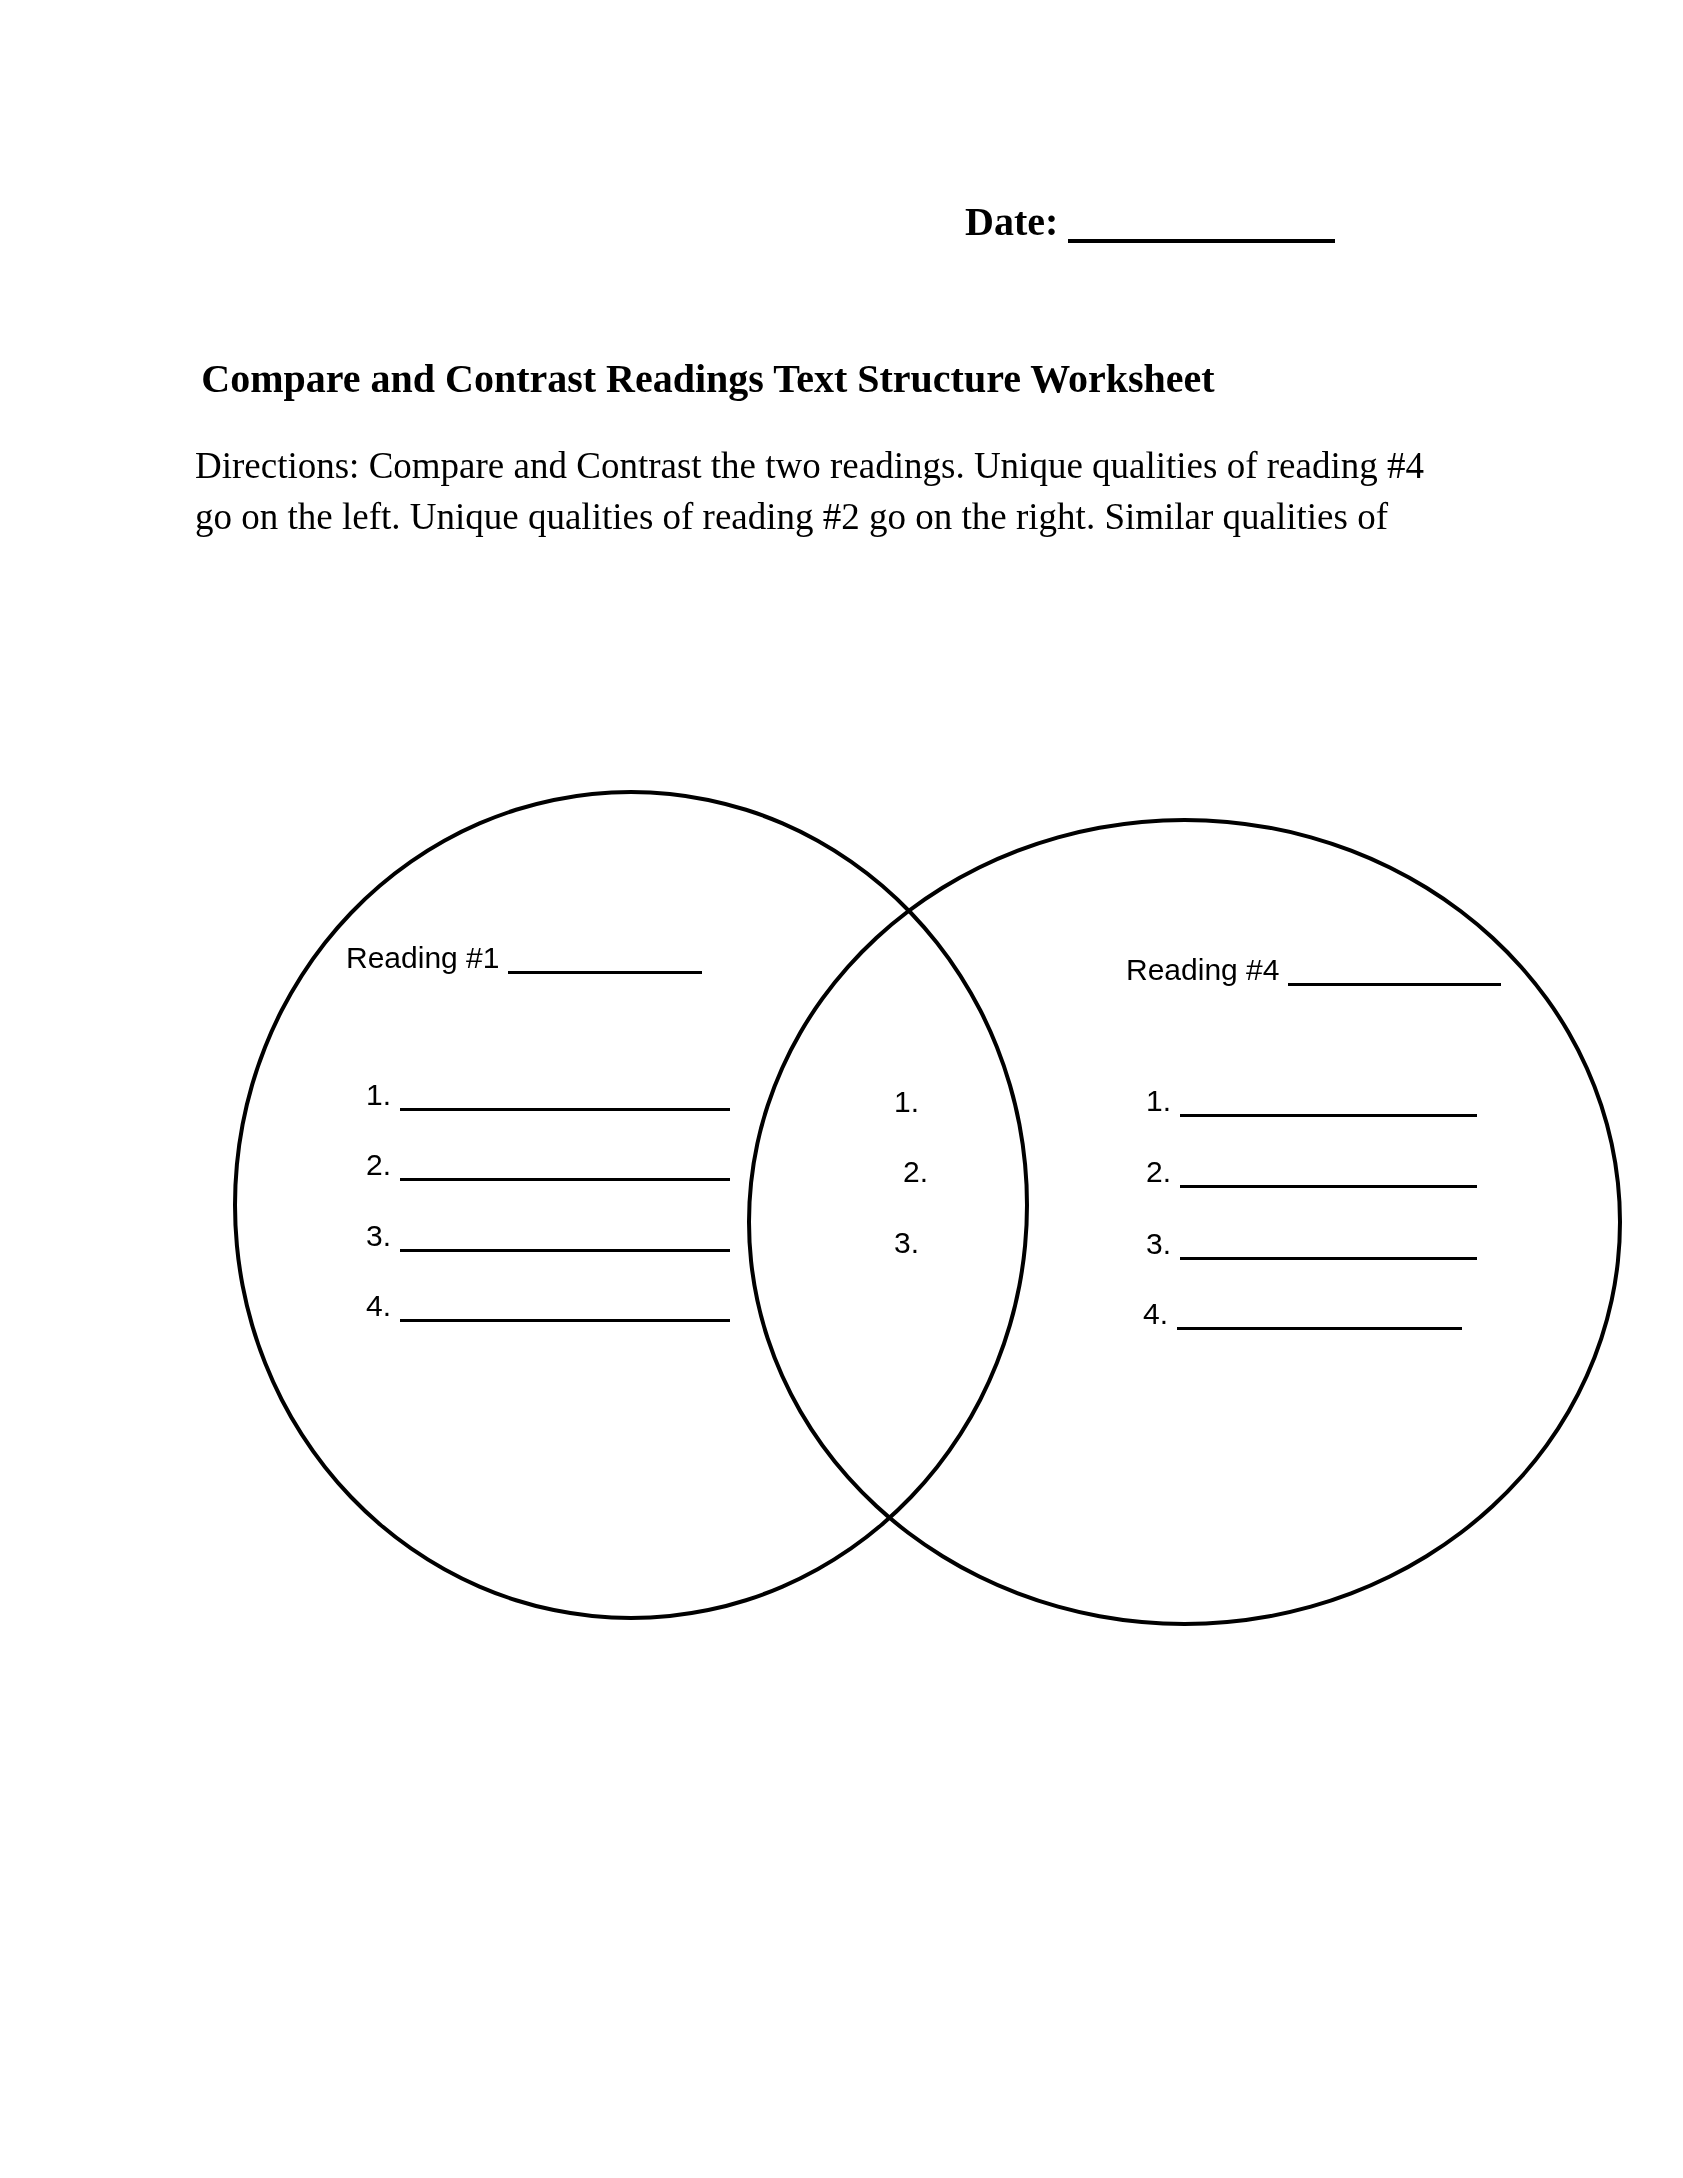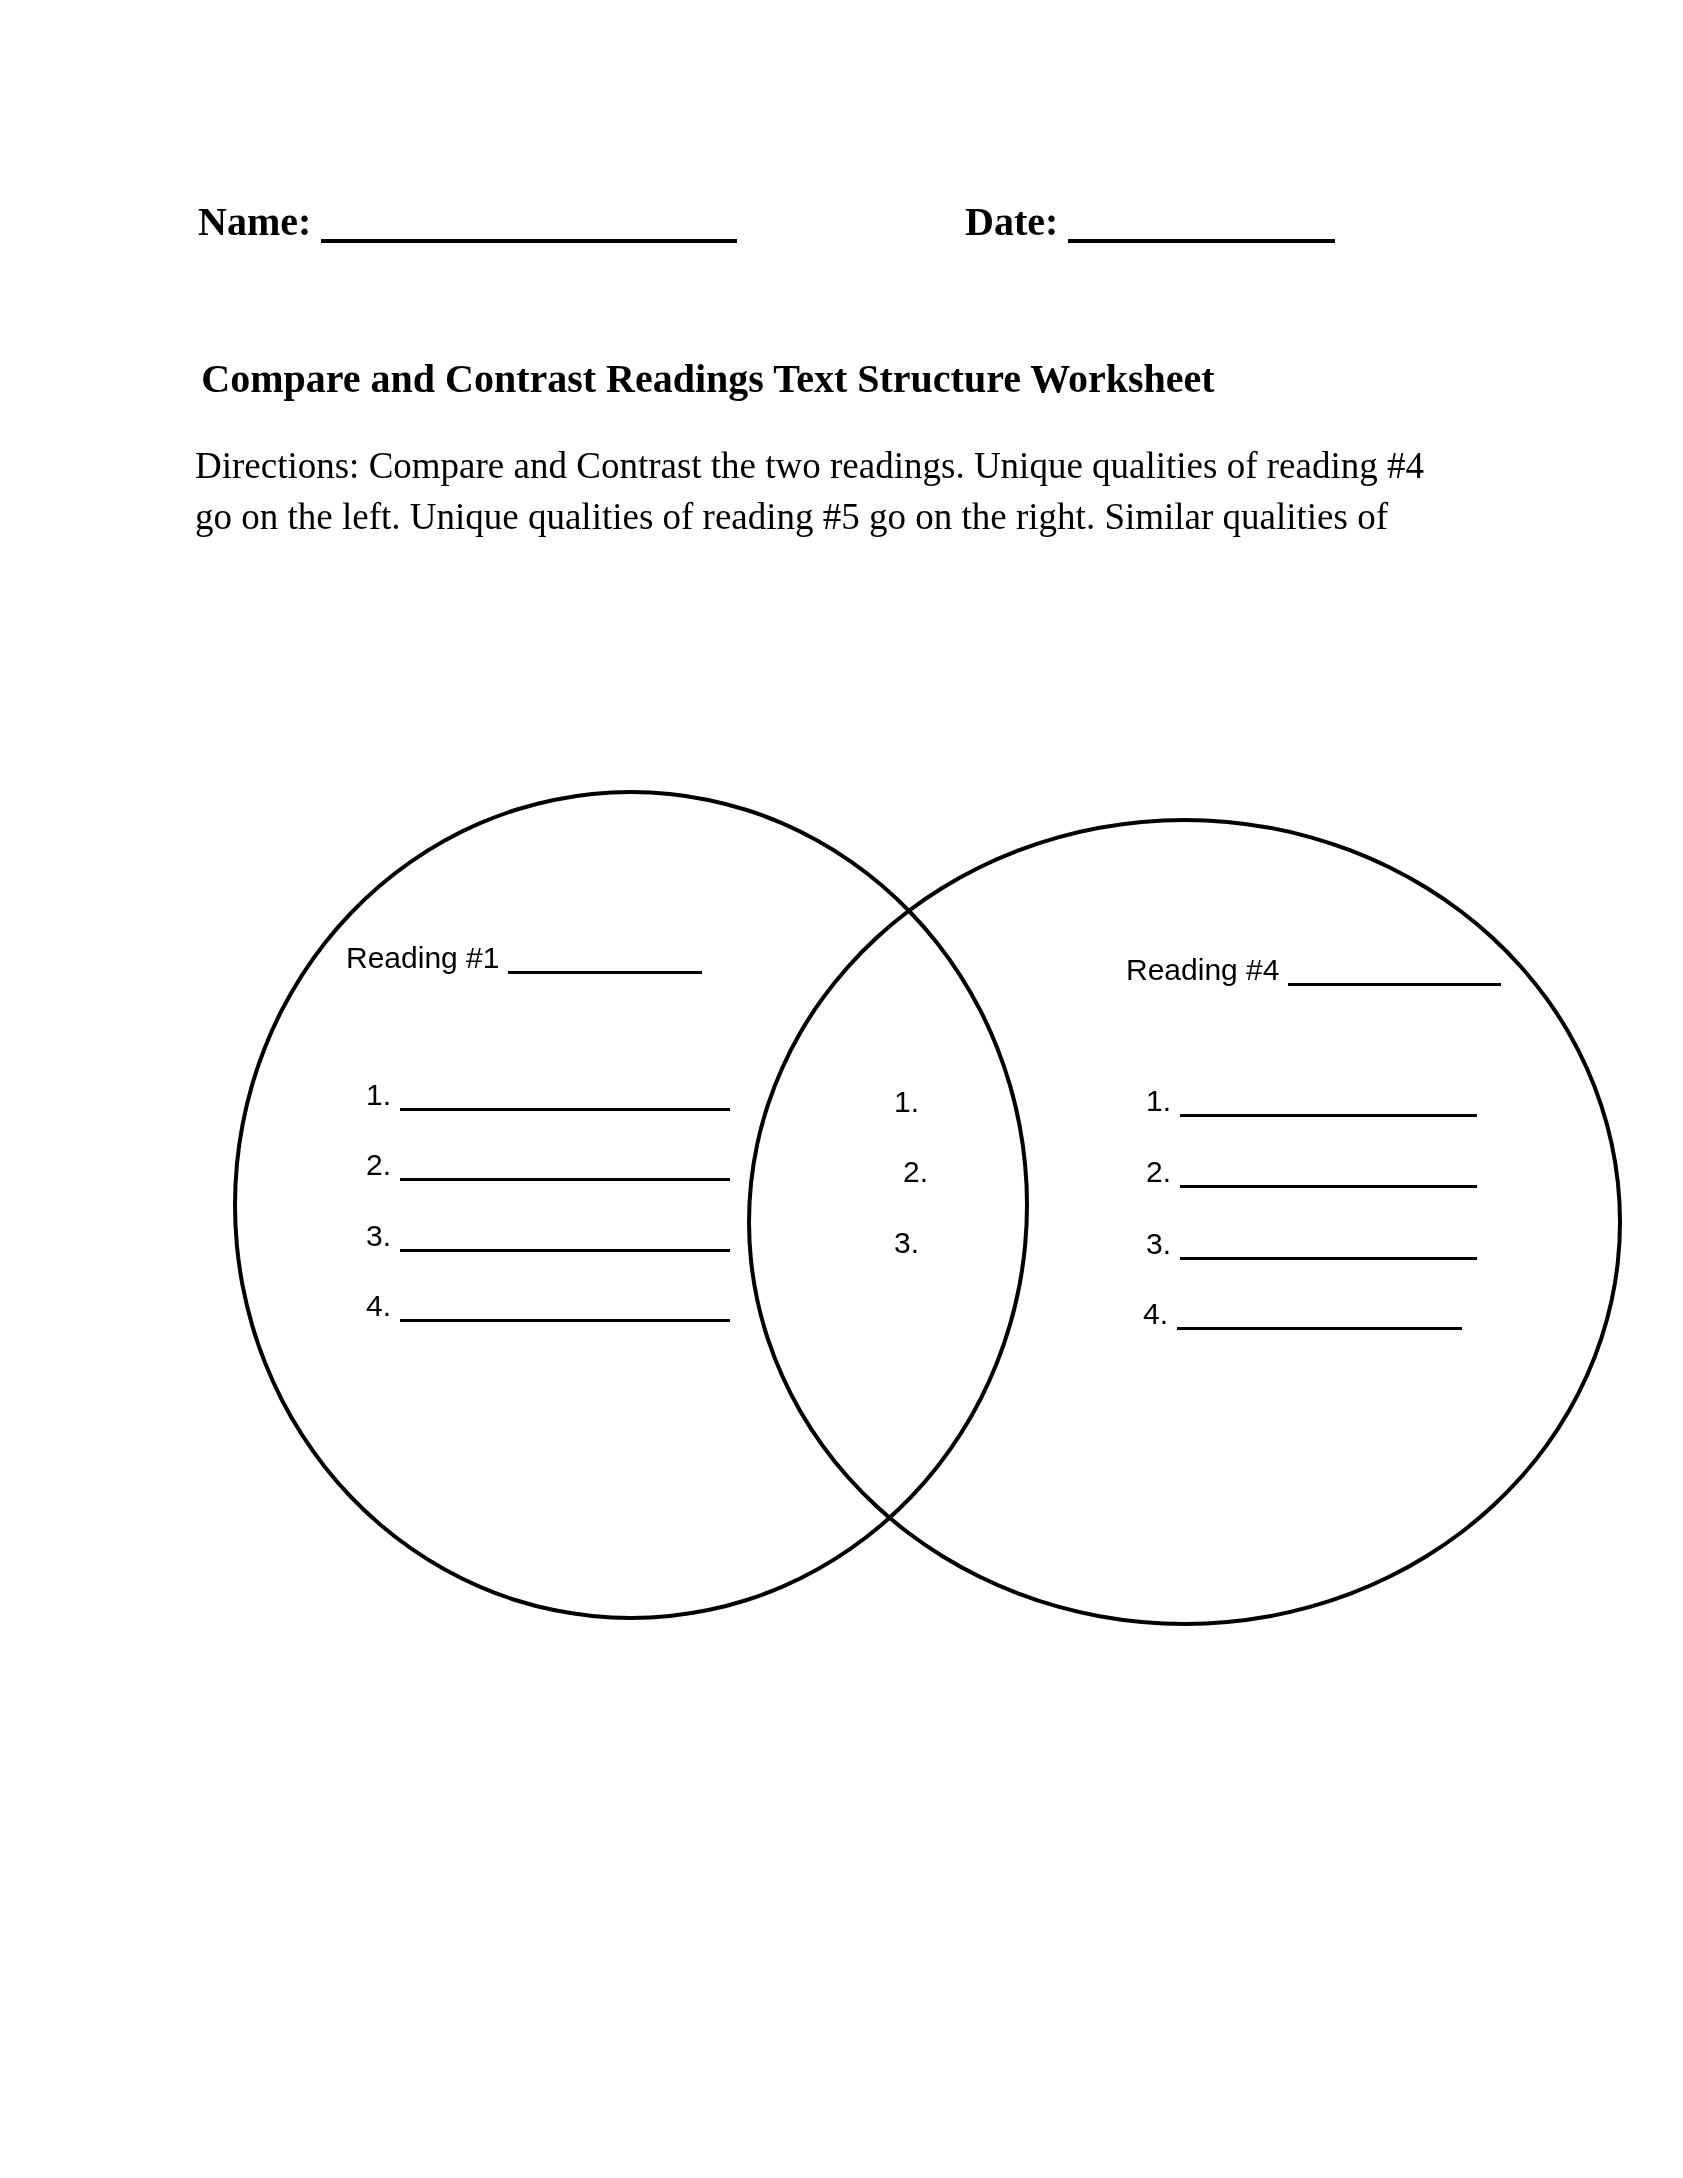--- a/index.html
+++ b/index.html
@@ -103,33 +103,30 @@
   .r3 { left: 1146px; top: 1229px; }
   .r4 { left: 1143px; top: 1299px; }
   .item-right .write-line { width: 297px; }
   .r4 .write-line { width: 285px; }
 </style>
 </head>
 <body>
 
 <div class="page">
 
-  <div class="field-row name-row">
-    <span>Name:</span><span class="write-line"></span>
-  </div>
 
   <div class="field-row date-row">
     <span>Date:</span><span class="write-line"></span>
   </div>
 
   <div class="title">Compare and Contrast Readings Text Structure Worksheet</div>
 
   <div class="directions">
     <div>Directions: Compare and Contrast the two readings. Unique qualities of reading #4</div>
-    <div>go on the left. Unique qualities of reading #5 go on the right. Similar qualities of</div>
+    <div>go on the left. Unique qualities of reading #2 go on the right. Similar qualities of</div>
   </div>
 
   <div>
     <div class="circle circle-left"></div>
     <div class="circle circle-right"></div>
 
     <div class="venn-text reading1-row">
       <span>Reading #1</span><span class="write-line"></span>
     </div>
     <div class="venn-text reading2-row">

